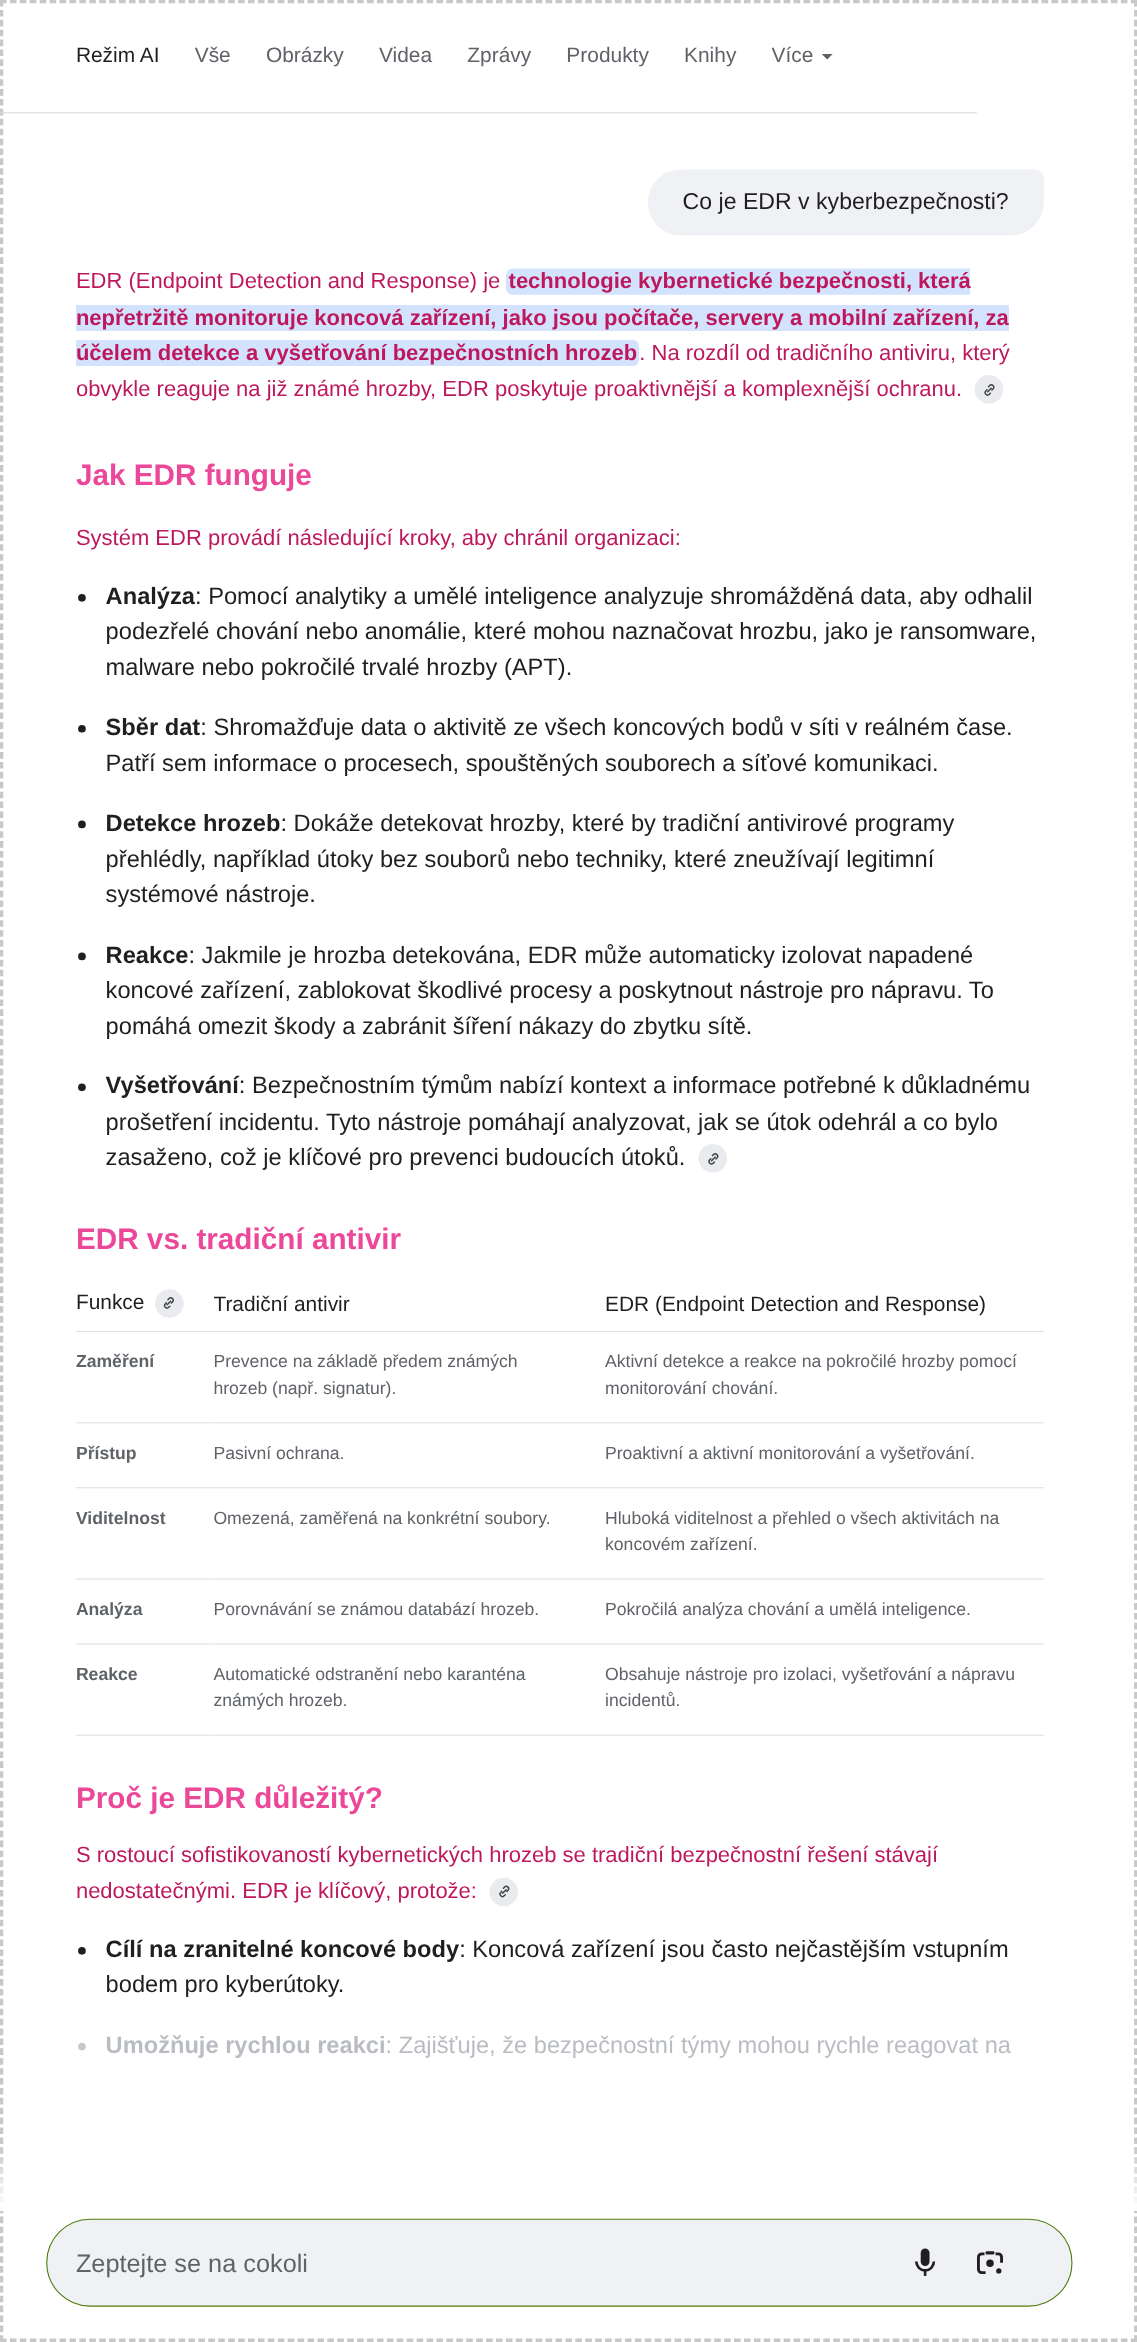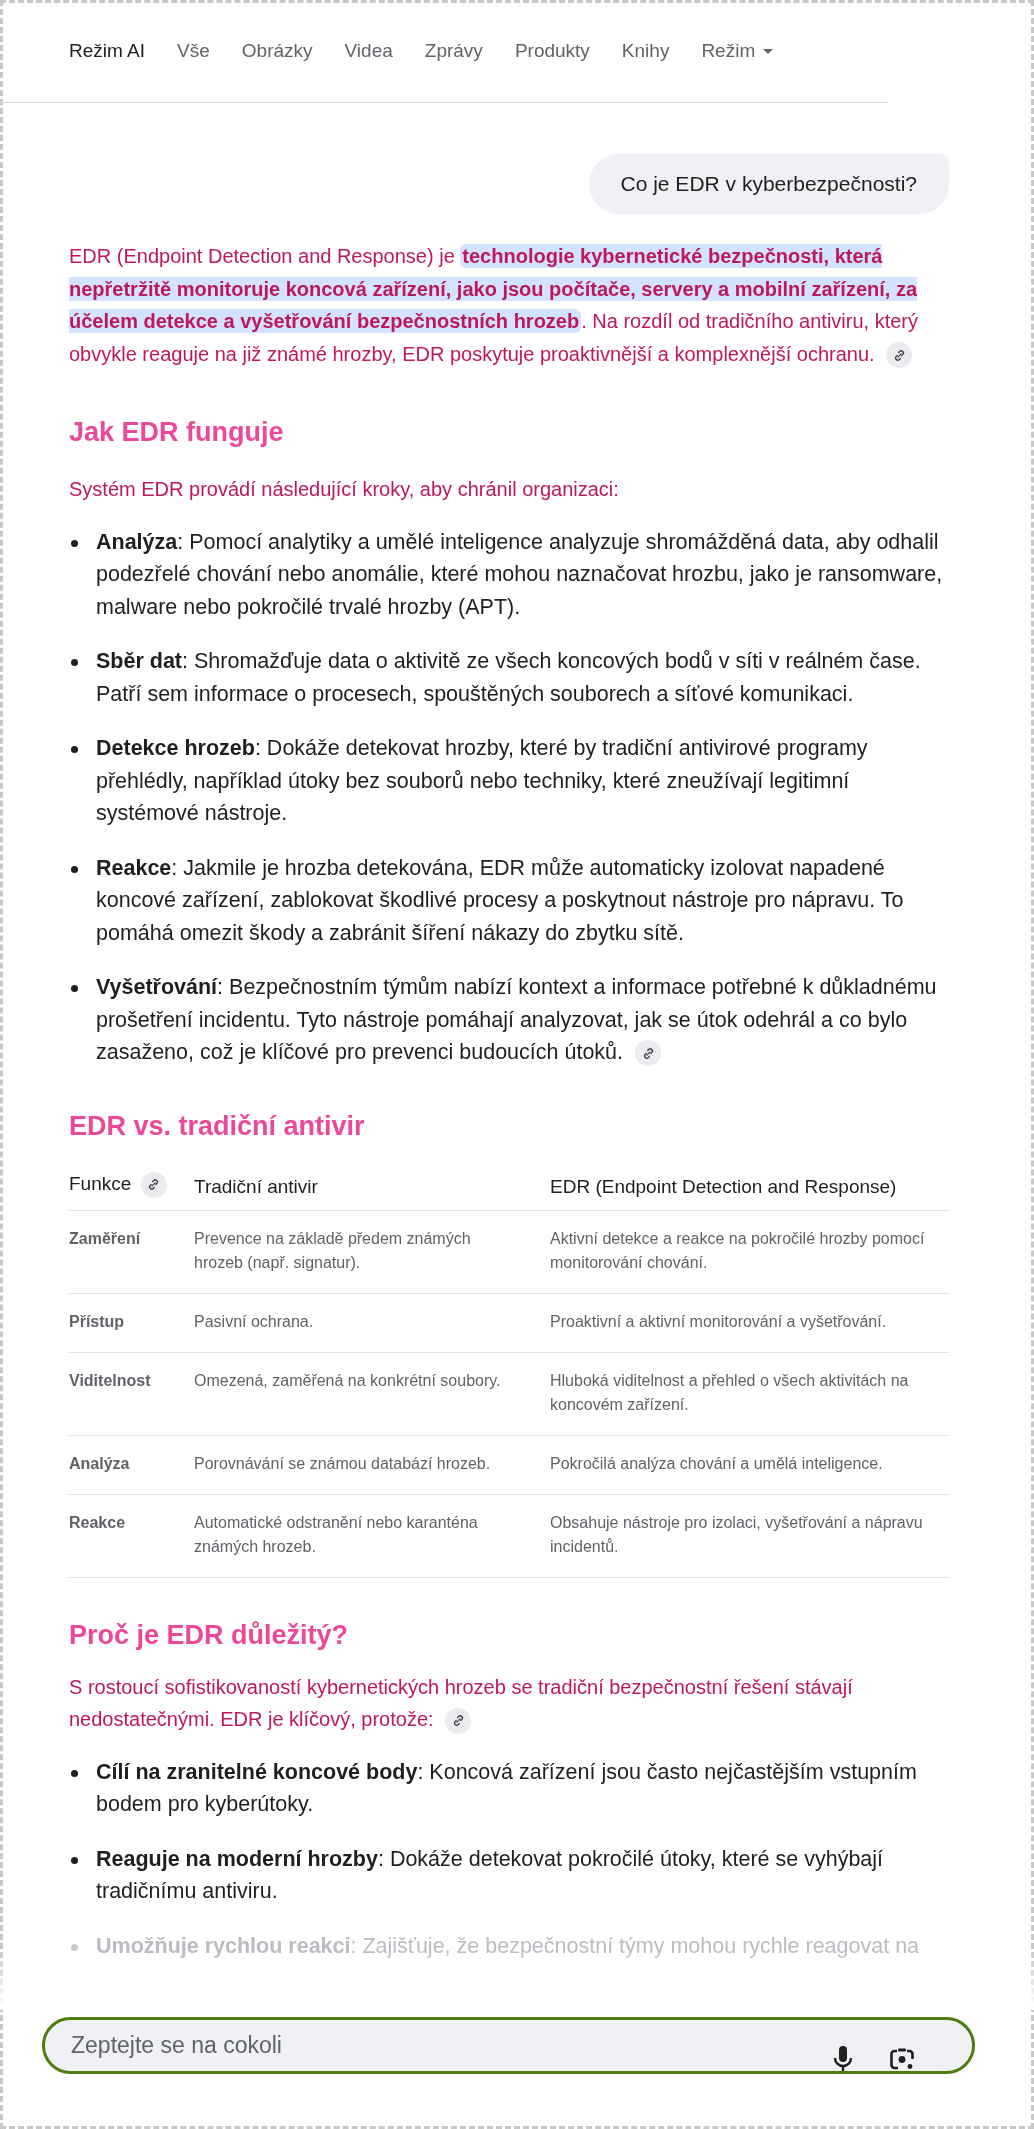--- a/index.html
+++ b/index.html
@@ -73,22 +73,22 @@
   .fade-li { color: #b9bcc1 !important; }
   .fade-li::before { background: #c6c8cc !important; }
 
   .fade-overlay {
     position: absolute; left: 0; top: 1950px; width: 1034px; height: 60px;
     background: linear-gradient(rgba(255,255,255,0), #ffffff);
   }
 
   
   .askbar {
-    position: absolute; left: 42px; top: 2017px; width: 933px; height: 57px;
-    background: #f0f1f4; border-radius: 40px; border: 3px solid #4d7c0f;
+    position: absolute; left: 42px; top: 2017px; width: 933px; height: 80px;
+    background: #f0f1f4; border-radius: 40px; border: 1px solid #4d7c0f;
     display: flex; align-items: center; padding-left: 26px;
   }
   .askbar input {
     border: none; background: transparent; outline: none; font-size: 23px;
     font-family: "Liberation Sans", "DejaVu Sans", sans-serif; color: #1f1f1f; width: 700px;
   }
   .askbar input::placeholder { color: #5f6368; }
   .iconbtn { position: absolute; width: 40px; height: 40px; display: flex; align-items: center; justify-content: center; cursor: pointer; }
 </style>
 </head>
@@ -98,21 +98,21 @@
 
 <nav class="topnav">
   <a class="navitem active">Režim AI</a>
   <a class="navitem">Vše</a>
   <a class="navitem">Obrázky</a>
   <a class="navitem">Videa</a>
   <a class="navitem">Zprávy</a>
   <a class="navitem">Produkty</a>
   <a class="navitem">Knihy</a>
   <a class="navitem">
-    <span>Režim</span>
+    <span>Více</span>
     <span class="caret"></span>
   </a>
 </nav>
 
 <div class="user-bubble">Co je EDR v kyberbezpečnosti?</div>
 
 <div class="content">
 
   <p class="body" style="margin-top:0;">
     <span>EDR (Endpoint Detection and Response) je </span><span class="hl">technologie kybernetické bezpečnosti, která nepřetržitě monitoruje koncová zařízení, jako jsou počítače, servery a mobilní zařízení, za účelem detekce a vyšetřování bezpečnostních hrozeb</span><span>. Na rozdíl od tradičního antiviru, který obvykle reaguje na již známé hrozby, EDR poskytuje proaktivnější a komplexnější ochranu.</span>
@@ -188,21 +188,20 @@
   <p class="body" style="margin-top:20px;">
     <span>S rostoucí sofistikovaností kybernetických hrozeb se tradiční bezpečnostní řešení stávají nedostatečnými. EDR je klíčový, protože:</span>
     <span class="chip">
       <svg viewBox="0 0 24 24">
           <path d="M9 15l6-6M10.5 6.5l1.8-1.8a4 4 0 015.7 5.7l-1.8 1.8M13.5 17.5l-1.8 1.8a4 4 0 01-5.7-5.7l1.8-1.8" fill="none" stroke="#3c4043" stroke-width="2.4" stroke-linecap="round"></path>
         </svg>
     </span>
   </p>
   <ul class="list" style="margin-top:20px;">
     <li style="margin-bottom:22px;"><b>Cílí na zranitelné koncové body</b><span>: Koncová zařízení jsou často nejčastějším vstupním bodem pro kyberútoky.</span></li>
-    <li style="margin-bottom:22px;"><b>Reaguje na moderní hrozby</b><span>: Dokáže detekovat pokročilé útoky, které se vyhýbají tradičnímu antiviru.</span></li>
     <li class="fade-li"><b>Umožňuje rychlou reakci</b><span>: Zajišťuje, že bezpečnostní týmy mohou rychle reagovat na</span></li>
   </ul>
 </div>
 
 <div class="fade-overlay"></div>
 
 <div class="askbar">
   <input type="text" placeholder="Zeptejte se na cokoli" style="">
   <div class="iconbtn" style="left:778px; top:19px;">
     <svg width="22" height="28" viewBox="0 0 22 28">

